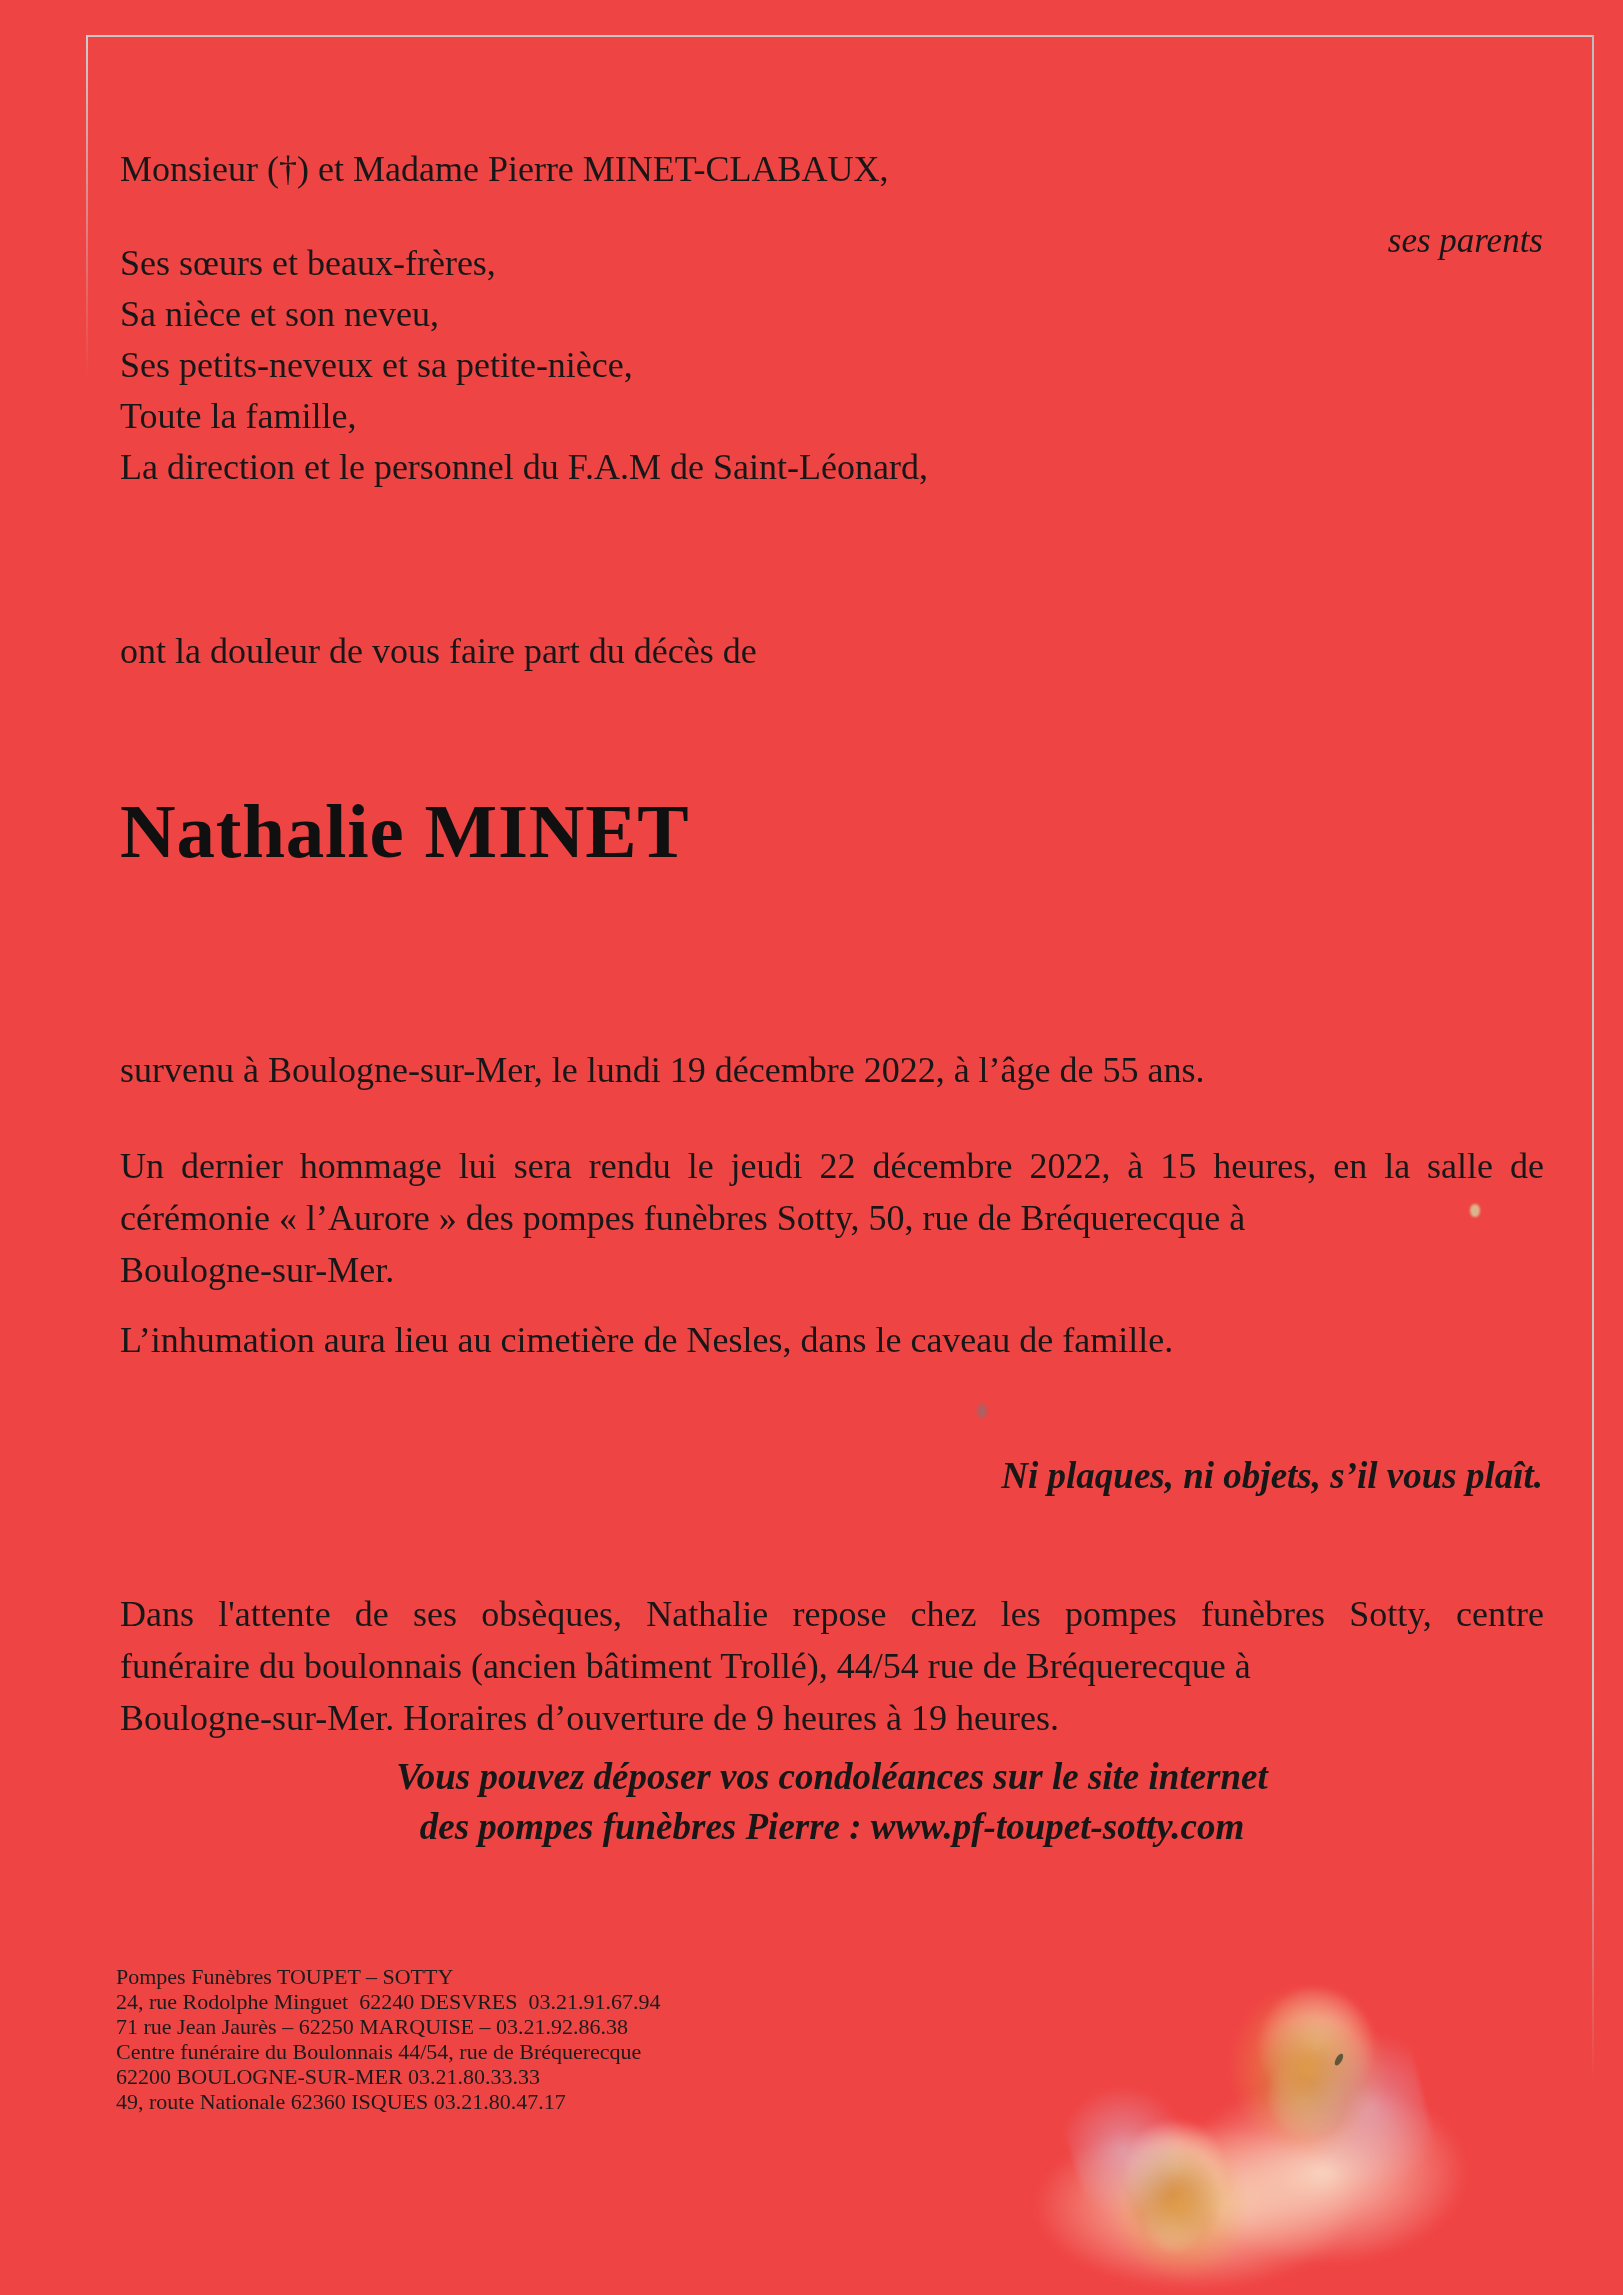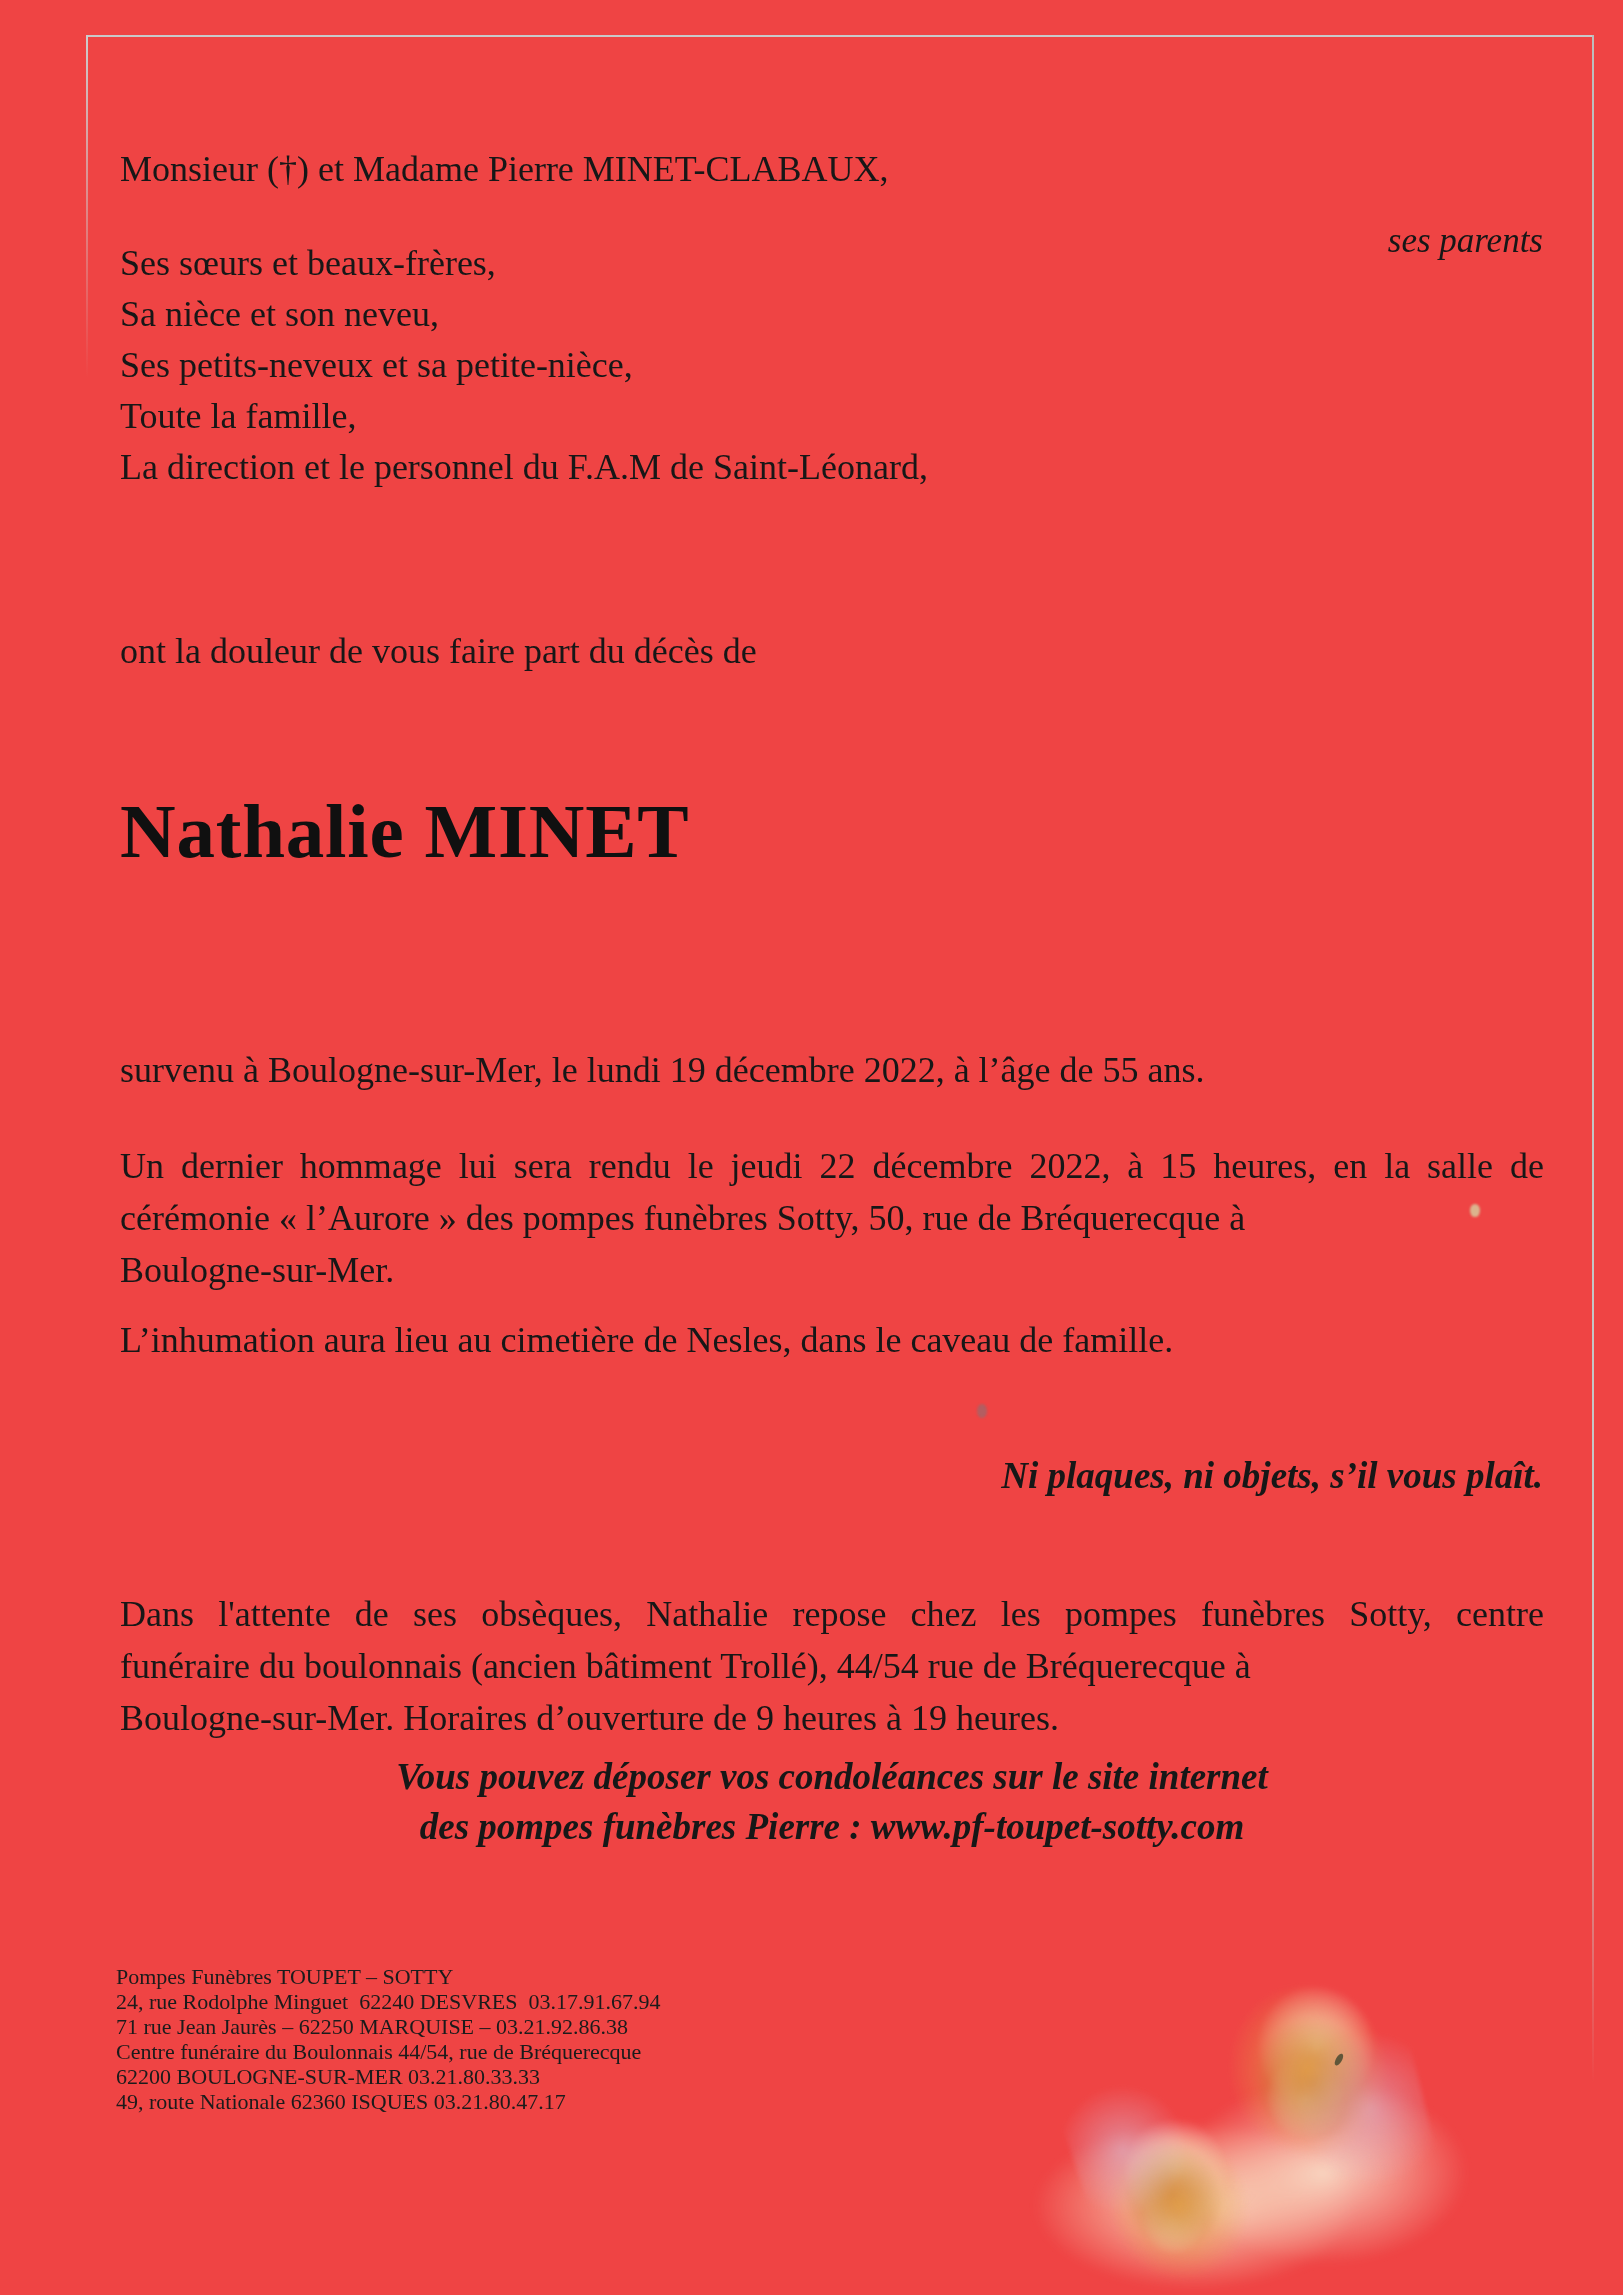--- a/index.html
+++ b/index.html
@@ -126,21 +126,21 @@
     <div class="line">Boulogne-sur-Mer. Horaires d’ouverture de 9 heures à 19 heures.</div>
   </div>
 
   <div class="condolences-block">
     <div class="line">Vous pouvez déposer vos condoléances sur le site internet</div>
     <div class="line">des pompes funèbres Pierre : www.pf-toupet-sotty.com</div>
   </div>
 
   <div class="footer-block">
     <div class="fline">Pompes Funèbres TOUPET – SOTTY</div>
-    <div class="fline">24, rue Rodolphe Minguet  62240 DESVRES  03.17.91.67.94</div>
+    <div class="fline">24, rue Rodolphe Minguet  62240 DESVRES  03.21.91.67.94</div>
     <div class="fline">71 rue Jean Jaurès – 62250 MARQUISE – 03.21.92.86.38</div>
     <div class="fline">Centre funéraire du Boulonnais 44/54, rue de Bréquerecque</div>
     <div class="fline">62200 BOULOGNE-SUR-MER 03.21.80.33.33</div>
     <div class="fline">49, route Nationale 62360 ISQUES 03.21.80.47.17</div>
   </div>
 
   <div class="wash"></div>
   <div class="orchid orchid-left"></div>
   <div class="orchid orchid-right"></div>
   <div class="stem-tip"></div>

